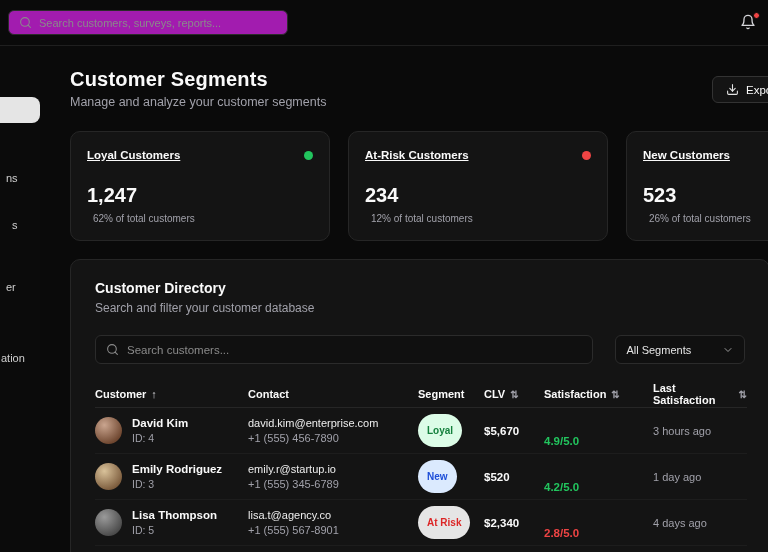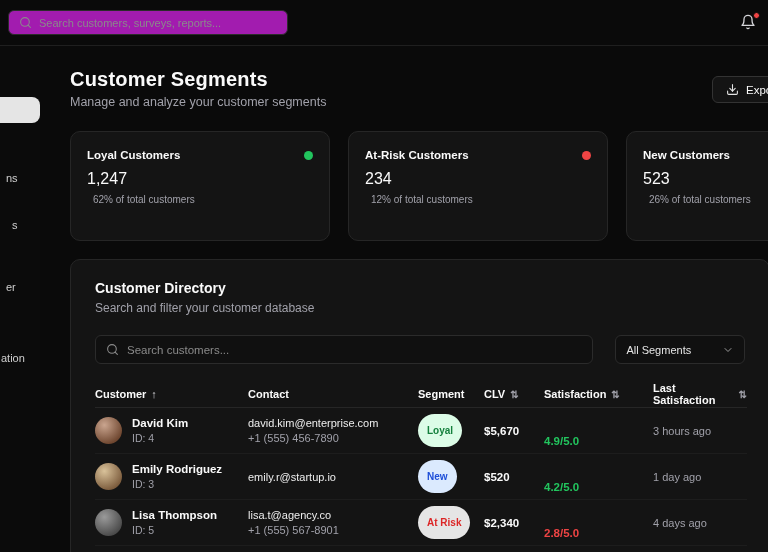--- a/index.html
+++ b/index.html
@@ -72,23 +72,23 @@
   
   .stats {
     display:grid; grid-template-columns:repeat(3,260px); gap:18px;
     margin-top:22px; width:816px;
   }
   .card {
     background:#141414; border:1px solid #262626; border-radius:10px;
   }
   .stat-card { padding:17px 16px 15px 16px; height:110px; }
   .stat-head { display:flex; align-items:center; justify-content:space-between; }
-  .stat-title { font-size:11.5px; font-weight:700; color:#fafafa; }
+  .stat-title { font-size:11.5px; font-weight:700; color:#fafafa;text-decoration:underline; }
   .stat-dot { width:9px; height:9px; border-radius:50%; }
-  .stat-value { font-size:16px; font-weight:400; margin-top:9px; }
+  .stat-value { font-size:20px; font-weight:700; margin-top:23px; }
   .stat-caption { font-size:10px; color:#a1a1aa; margin-top:6px;padding-left:6px; }
 
   
   .directory {
     margin-top:18px; width:700px; height:400px; padding:20px 24px;
   }
   .dir-title { font-size:14px; font-weight:700; }
   .dir-subtitle { font-size:12px; color:#a1a1aa; margin-top:5px; }
 
   .dir-controls { display:flex; align-items:center; gap:22px; margin-top:20px;border-radius:10px; }
@@ -289,20 +289,21 @@
         <div class="trow tr">
           <div class="cust-cell">
             <span class="avatar"></span>
             <span>
               <div class="cust-name">Emily Rodriguez</div>
               <div class="cust-id">ID: 3</div>
             </span>
           </div>
           <div>
             <div class="contact-email">emily.r@startup.io</div>
+            <div class="contact-phone">+1 (555) 345-6789</div>
           </div>
           <div><span class="badge" style="background: rgb(219, 234, 254); color: rgb(29, 78, 216);">New</span></div>
           <div class="clv-cell">$520</div>
           <div class="sat-cell" style="color: rgb(34, 197, 94);">4.2/5.0</div>
           <div class="last-cell">1 day ago</div>
         </div>
 
         <div class="trow tr">
           <div class="cust-cell">
             <span class="avatar"></span>

